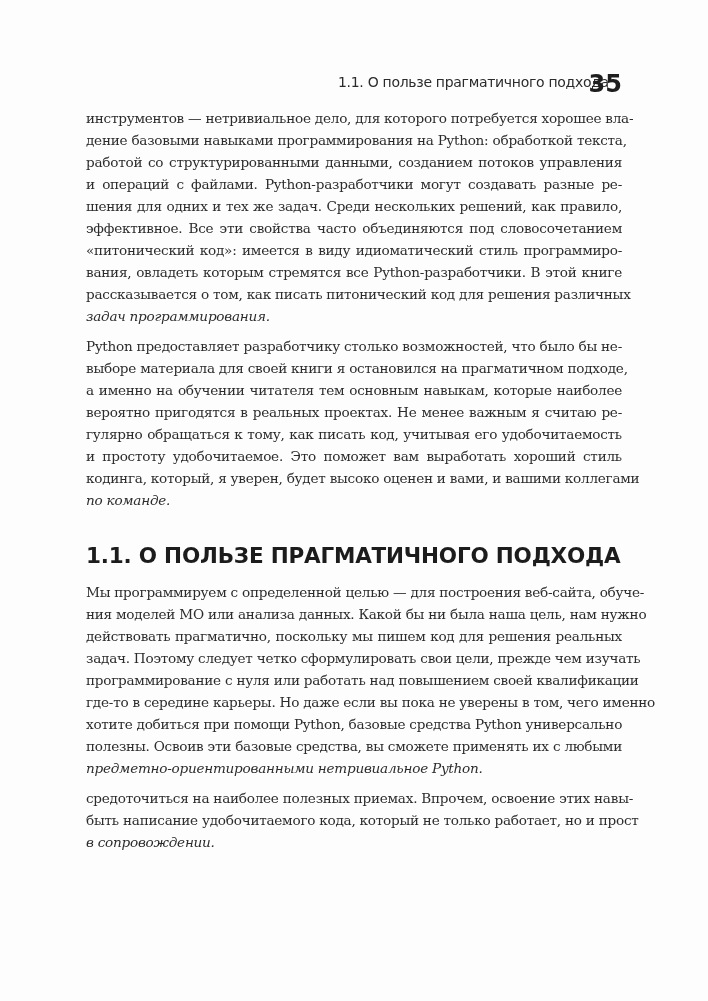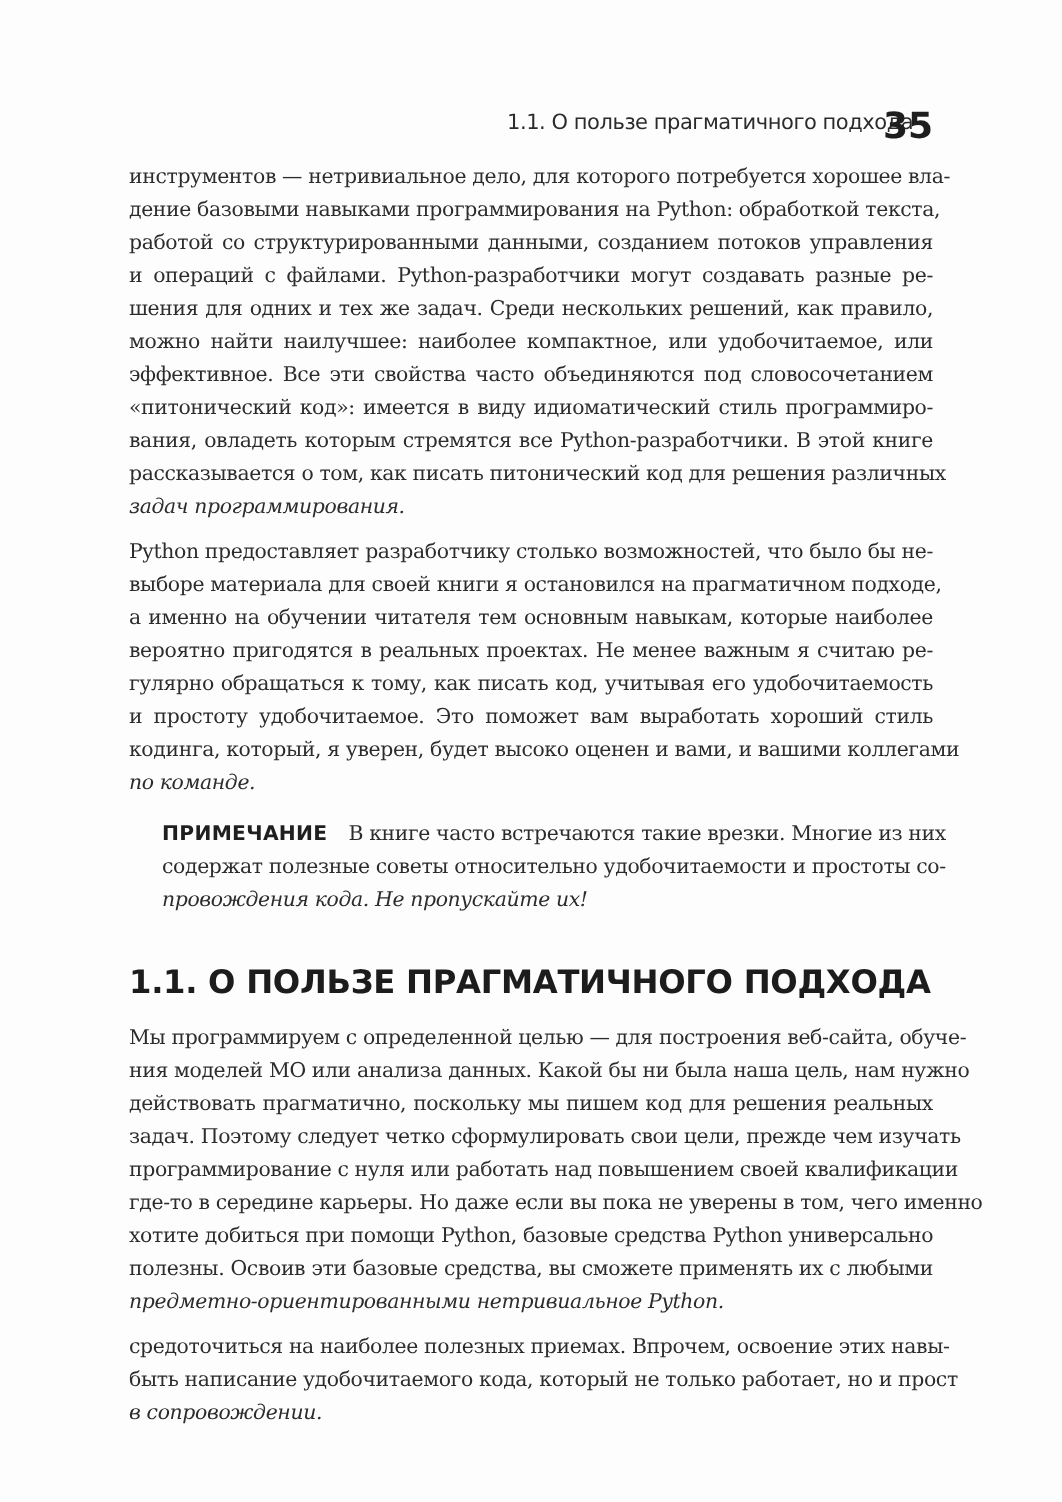--- a/index.html
+++ b/index.html
@@ -95,44 +95,38 @@
 </div>
 
 <div class="content">
 
   <div class="para">
     <span class="line">инструментов — нетривиальное дело, для которого потребуется хорошее вла-</span>
     <span class="line">дение базовыми навыками программирования на Python: обработкой текста,</span>
     <span class="line">работой со структурированными данными, созданием потоков управления</span>
     <span class="line">и операций с файлами. Python-разработчики могут создавать разные ре-</span>
     <span class="line">шения для одних и тех же задач. Среди нескольких решений, как правило,</span>
-    <span class="line">можно найти наилучшее: наиболее компактное, или удобочитаемое, или</span>
     <span class="line">эффективное. Все эти свойства часто объединяются под словосочетанием</span>
     <span class="line">«питонический код»: имеется в виду идиоматический стиль программиро-</span>
     <span class="line">вания, овладеть которым стремятся все Python-разработчики. В этой книге</span>
     <span class="line">рассказывается о том, как писать питонический код для решения различных</span>
     <span class="line last">задач программирования.</span>
   </div>
 
   <div class="para">
     <span class="line">Python предоставляет разработчику столько возможностей, что было бы не-</span>
     <span class="line">выборе материала для своей книги я остановился на прагматичном подходе,</span>
     <span class="line">а именно на обучении читателя тем основным навыкам, которые наиболее</span>
     <span class="line">вероятно пригодятся в реальных проектах. Не менее важным я считаю ре-</span>
     <span class="line">гулярно обращаться к тому, как писать код, учитывая его удобочитаемость</span>
     <span class="line">и простоту удобочитаемое. Это поможет вам выработать хороший стиль</span>
     <span class="line">кодинга, который, я уверен, будет высоко оценен и вами, и вашими коллегами</span>
     <span class="line last">по команде.</span>
   </div>
 
-  <div class="note">
-    <span class="line"><span class="note-label">ПРИМЕЧАНИЕ</span><span>В книге часто встречаются такие врезки. Многие из них</span></span>
-    <span class="line">содержат полезные советы относительно удобочитаемости и простоты со-</span>
-    <span class="line last">провождения кода. Не пропускайте их!</span>
-  </div>
 
   <div class="section-heading">1.1. О ПОЛЬЗЕ ПРАГМАТИЧНОГО ПОДХОДА</div>
 
   <div class="para">
     <span class="line">Мы программируем с определенной целью — для построения веб-сайта, обуче-</span>
     <span class="line">ния моделей МО или анализа данных. Какой бы ни была наша цель, нам нужно</span>
     <span class="line">действовать прагматично, поскольку мы пишем код для решения реальных</span>
     <span class="line">задач. Поэтому следует четко сформулировать свои цели, прежде чем изучать</span>
     <span class="line">программирование с нуля или работать над повышением своей квалификации</span>
     <span class="line">где-то в середине карьеры. Но даже если вы пока не уверены в том, чего именно</span>

